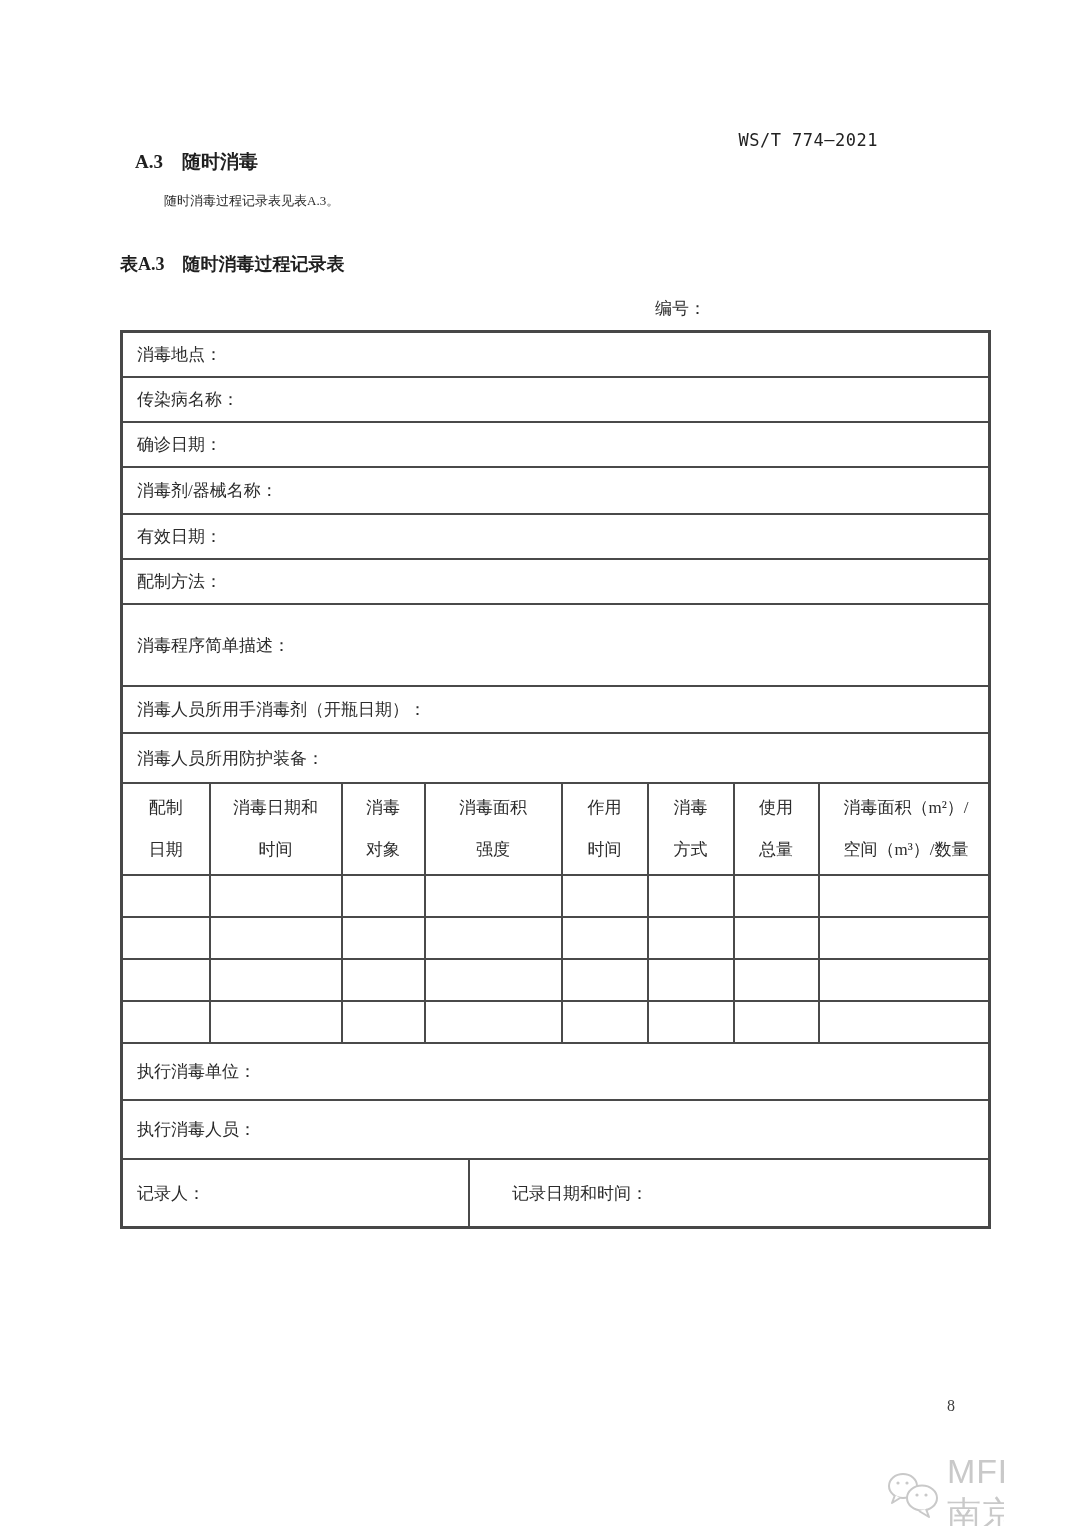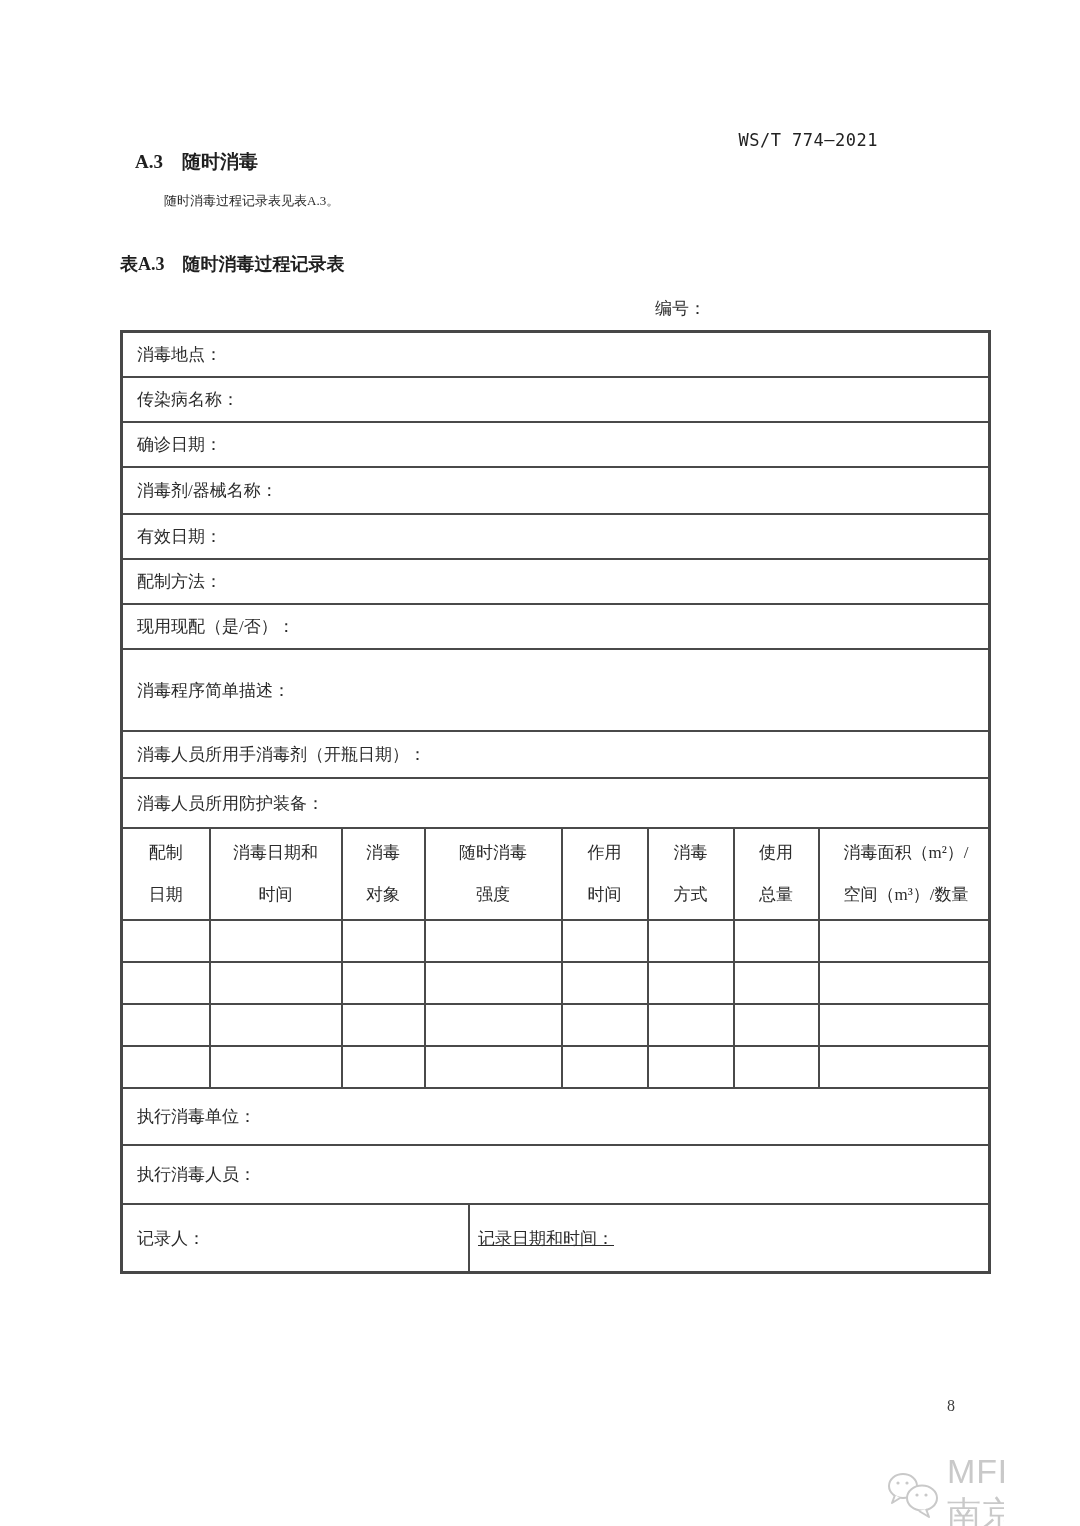--- a/index.html
+++ b/index.html
@@ -43,27 +43,27 @@
   tr.r-mid  > td { height:45px; }
   tr.r-gear > td { height:48px; }
   tr.r-hdr  > td { height:90px; padding:0; text-align:center; }
   tr.r-empty> td { height:40px; }
   tr.r-unit > td { height:55px; }
   tr.r-person > td { height:57px; }
   tr.r-record > td { height:66px; padding:0; }
   td.gh .hl { line-height:42px; height:42px; white-space:nowrap; }
   td.gh.gh-left { text-align:left; }
   td.gh.gh-left .hl { padding-left:24px; }
-  .record-split { display:flex; width:100%; height:66px; }
+  .record-split { display:flex; width:100%; height:66px;gap:34px; }
   .rec-left {
     width:347px; box-sizing:border-box; border-right:2px solid #4a4a4a;
     display:flex; align-items:center; padding-left:14px; font-size:17px;
   }
   .rec-right {
-    flex:1; display:flex; align-items:center; padding-left:8px; font-size:17px;text-decoration:underline;
+    flex:1; display:flex; align-items:center; padding-left:8px; font-size:17px;
   }
   .page-number {
     position:absolute; left:947px; top:1397px; font-size:16px; color:#3d3d3d;
   }
   .watermark {
     position:absolute; left:886px; top:1452px;
     display:flex; align-items:center; gap:5px;
     color:#c9c9c9; font-size:34px;
     font-family:"Liberation Sans","DejaVu Sans",sans-serif;
     letter-spacing:1px;
@@ -109,23 +109,20 @@
     </tr>
     <tr class="r-mid">
       <td colspan="8">消毒剂/器械名称：</td>
     </tr>
     <tr class="r-std">
       <td colspan="8">有效日期：</td>
     </tr>
     <tr class="r-std">
       <td colspan="8">配制方法：</td>
     </tr>
-    <tr class="r-std">
-      <td colspan="8">现用现配（是/否）：</td>
-    </tr>
     <tr class="r-tall">
       <td colspan="8">消毒程序简单描述：</td>
     </tr>
     <tr class="r-mid">
       <td colspan="8">消毒人员所用手消毒剂（开瓶日期）：</td>
     </tr>
     <tr class="r-gear">
       <td colspan="8">消毒人员所用防护装备：</td>
     </tr>
 
@@ -136,21 +133,21 @@
       </td>
       <td class="gh">
         <div class="hl">消毒日期和</div>
         <div class="hl">时间</div>
       </td>
       <td class="gh">
         <div class="hl">消毒</div>
         <div class="hl">对象</div>
       </td>
       <td class="gh">
-        <div class="hl">随时消毒</div>
+        <div class="hl">消毒面积</div>
         <div class="hl">强度</div>
       </td>
       <td class="gh">
         <div class="hl">作用</div>
         <div class="hl">时间</div>
       </td>
       <td class="gh">
         <div class="hl">消毒</div>
         <div class="hl">方式</div>
       </td>

